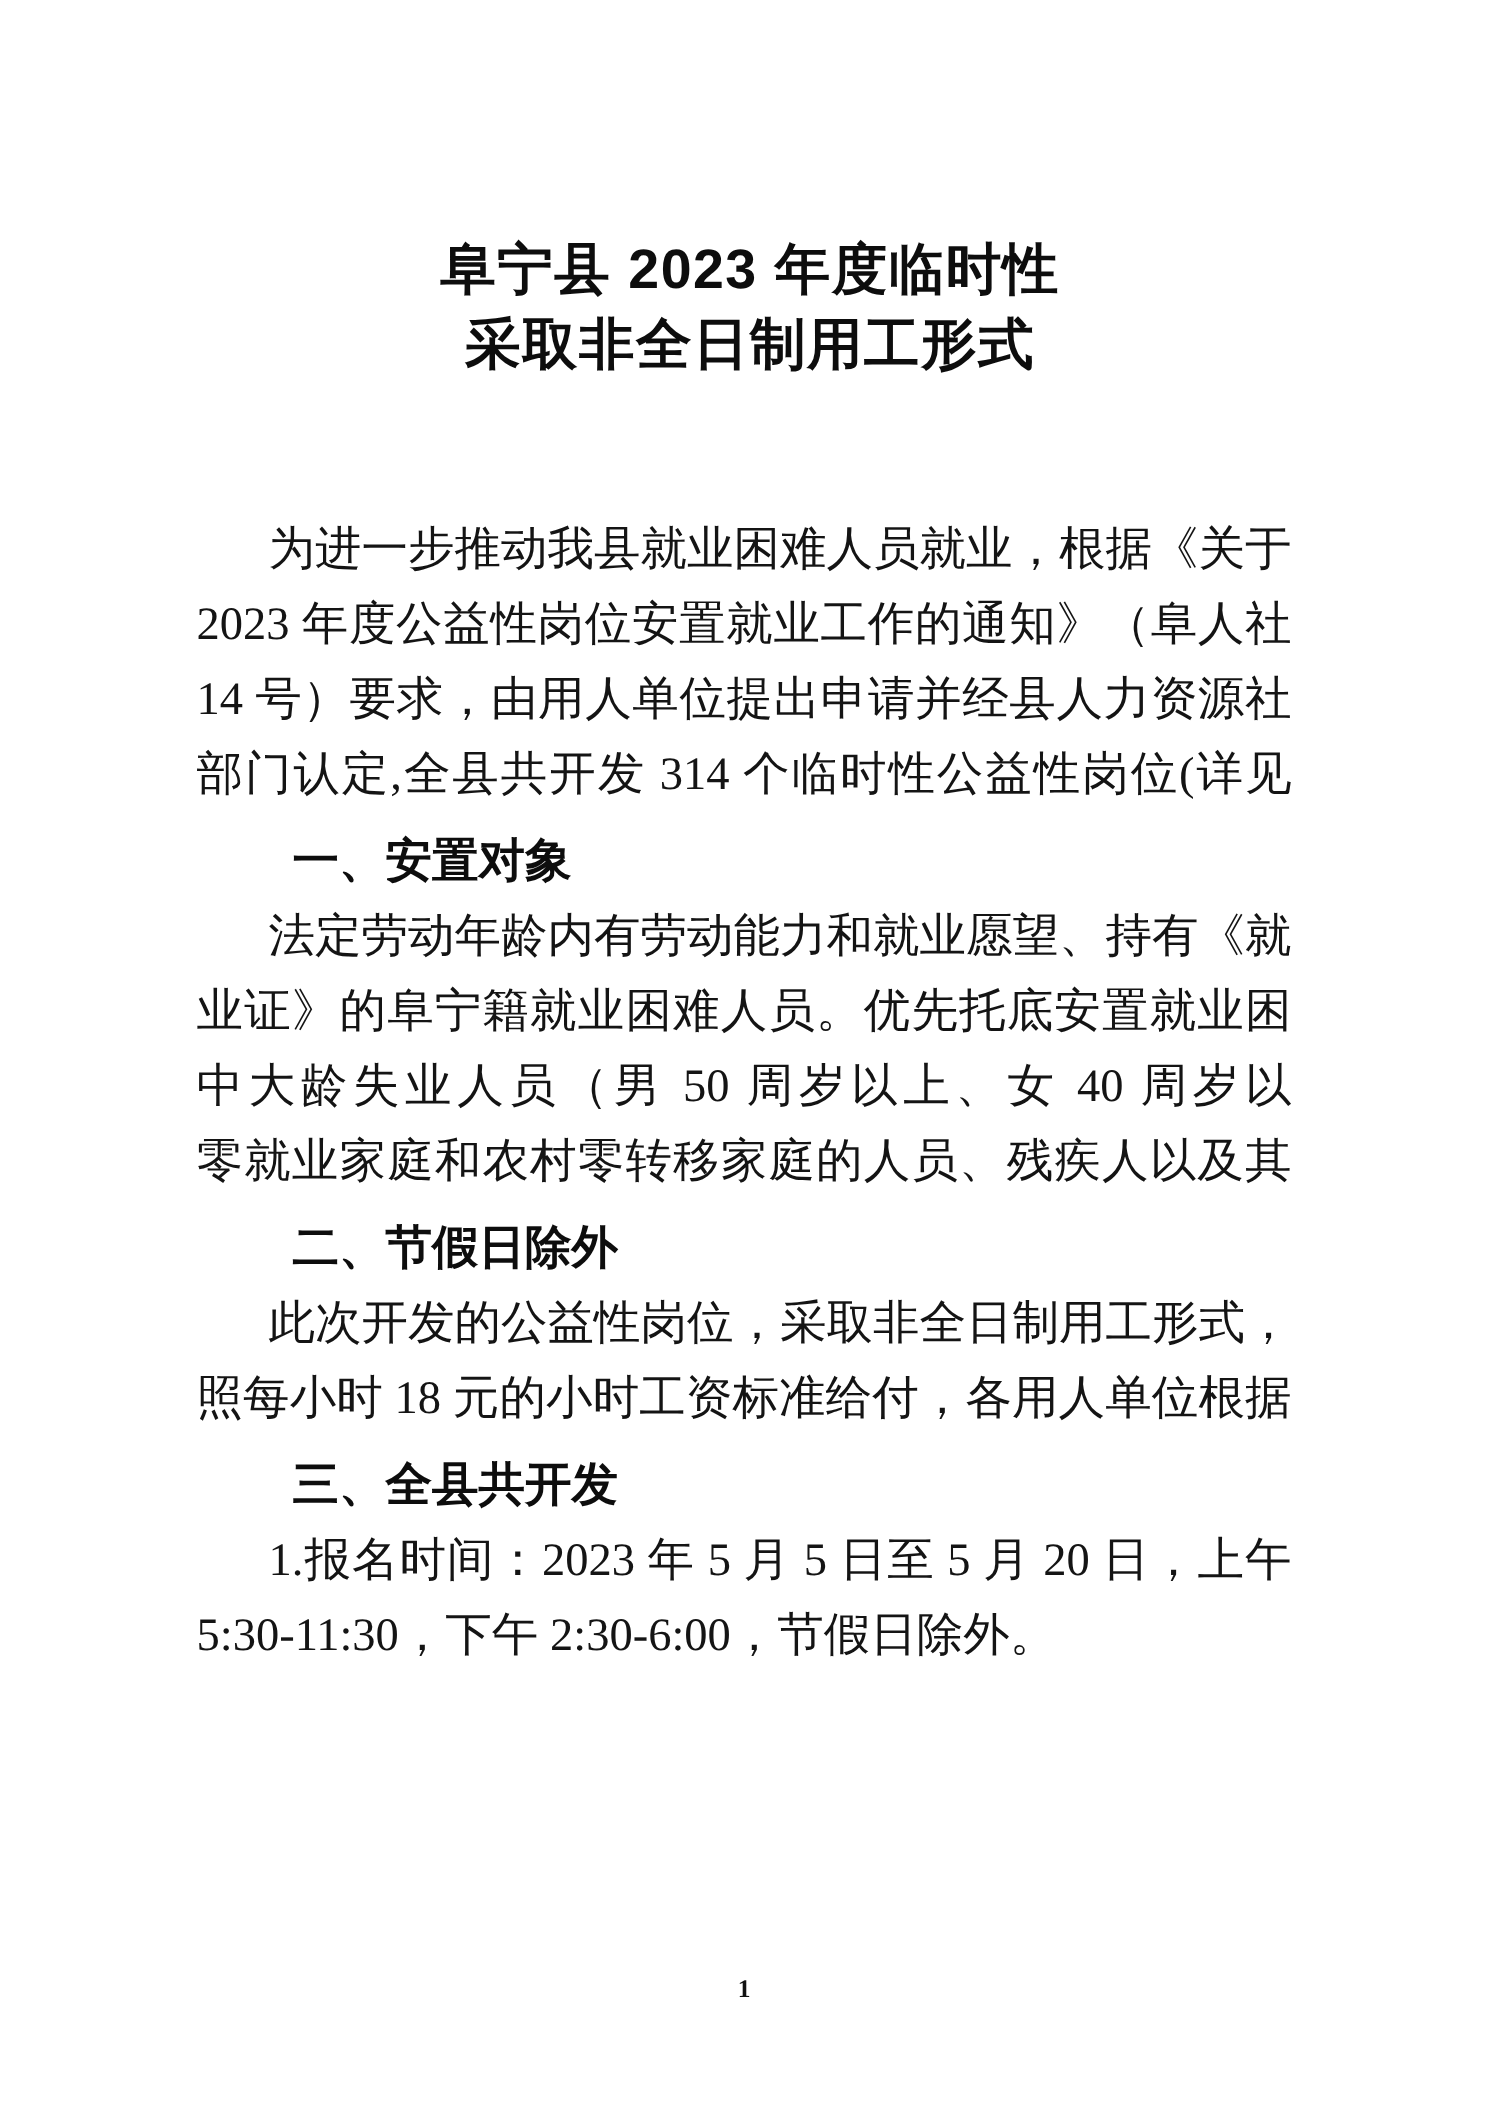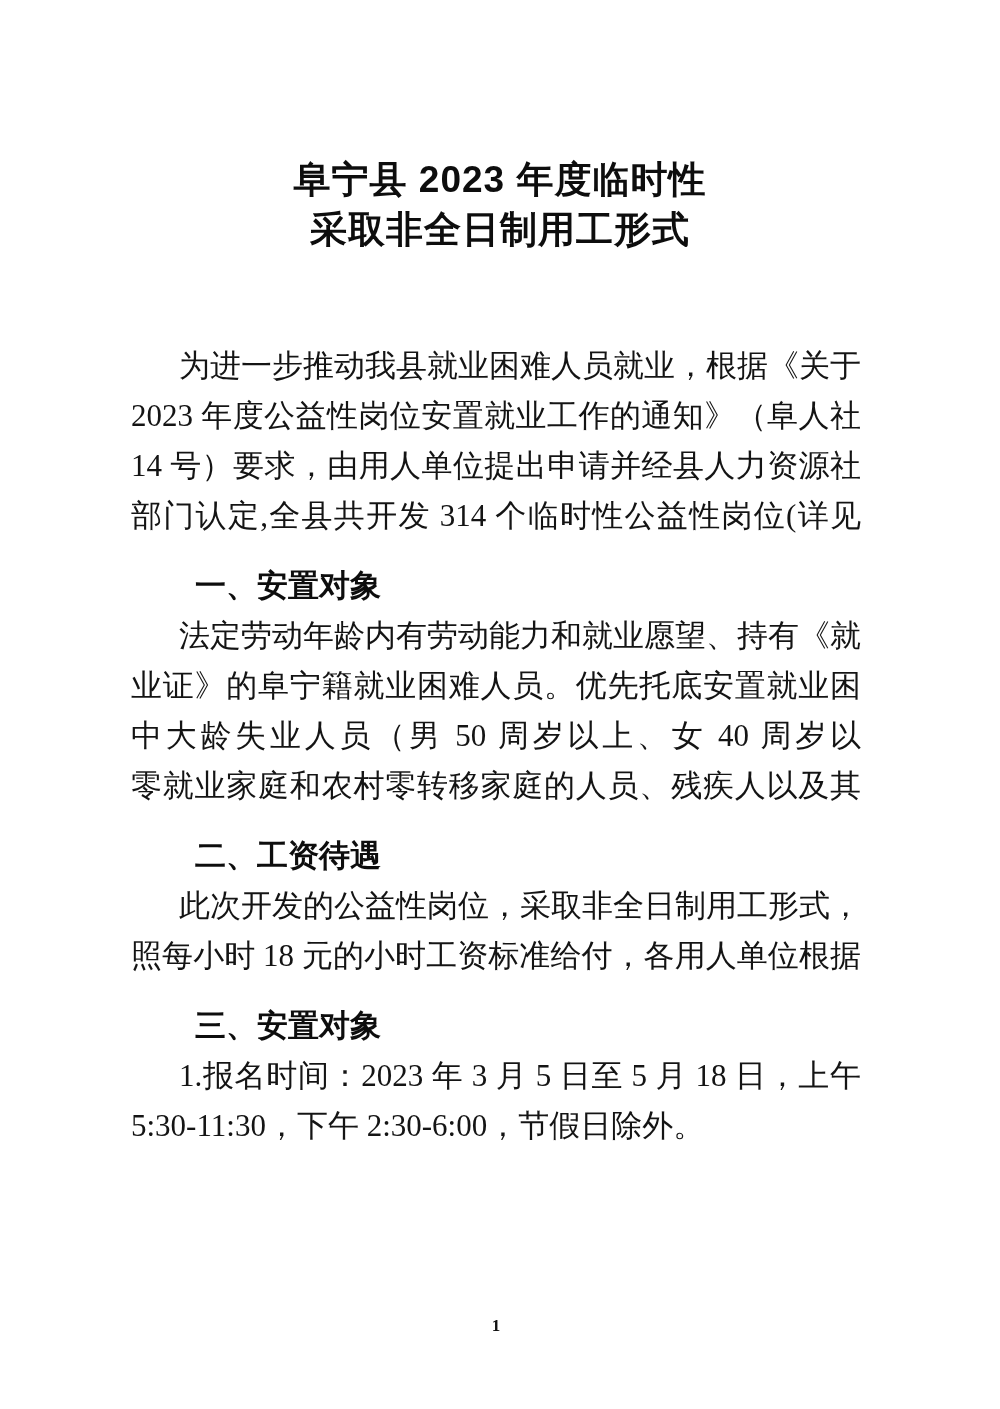--- a/index.html
+++ b/index.html
@@ -49,21 +49,21 @@
     text-justify: inter-character;
   }
   .indent {
     text-indent: 48px;
   }
   .heading {
     font-family: "Liberation Sans", "DejaVu Sans", sans-serif;
     font-weight: bold;
     font-size: 31px;
     padding-left: 64px;
-    margin-top: 20px;
+    margin-top: 8px;
     color: #0d0d0d;
   }
   .page-number {
     position: absolute;
     top: 1316px;
     left: 131px;
     width: 730px;
     text-align: center;
     font-family: "Liberation Serif", "DejaVu Serif", serif;
     font-weight: bold;
@@ -93,28 +93,28 @@
 
     <div>
       <div class="line heading">一、安置对象</div>
       <div class="line fill indent">法定劳动年龄内有劳动能力和就业愿望、持有《就业创</div>
       <div class="line fill">业证》的阜宁籍就业困难人员。优先托底安置就业困难人员</div>
       <div class="line fill">中大龄失业人员（男 50 周岁以上、女 40 周岁以上）、城镇</div>
       <div class="line fill">零就业家庭和农村零转移家庭的人员、残疾人以及其他特殊</div>
     </div>
 
     <div>
-      <div class="line heading">二、工资待遇</div>
+      <div class="line heading">二、节假日除外</div>
       <div class="line fill indent">此次开发的公益性岗位，采取非全日制用工形式，按</div>
       <div class="line fill">照每小时 18 元的小时工资标准给付，各用人单位根据实</div>
     </div>
 
     <div>
-      <div class="line heading">三、安置对象</div>
-      <div class="line fill indent">1.报名时间：2023 年 3 月 5 日至 5 月 18 日，上午</div>
+      <div class="line heading">三、全县共开发</div>
+      <div class="line fill indent">1.报名时间：2023 年 5 月 5 日至 5 月 20 日，上午</div>
       <div class="line">5:30-11:30，下午 2:30-6:00，节假日除外。</div>
     </div>
 
   </div>
 
   <div class="page-number">1</div>
 
 </div>
 
 </body></html>

